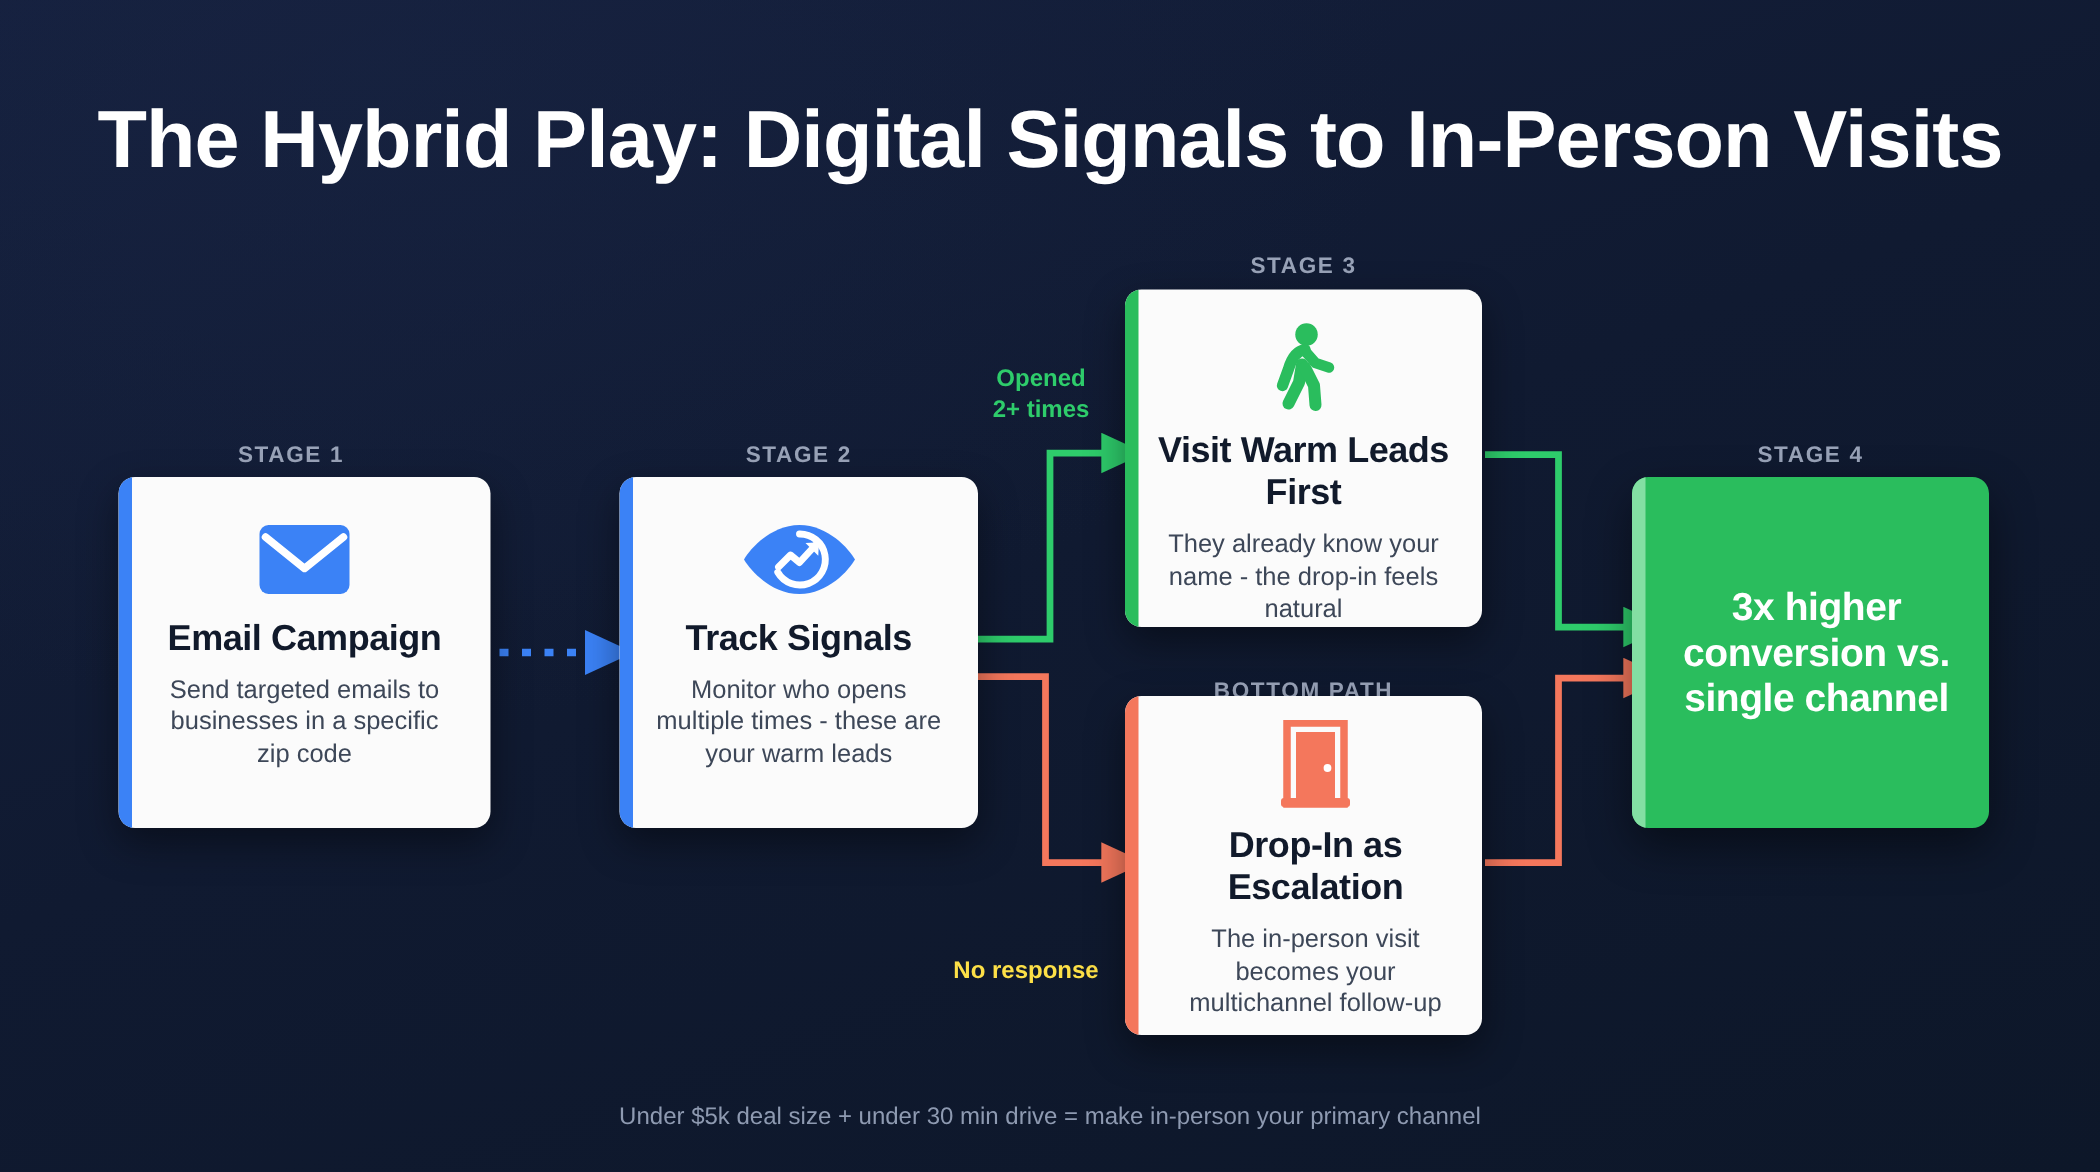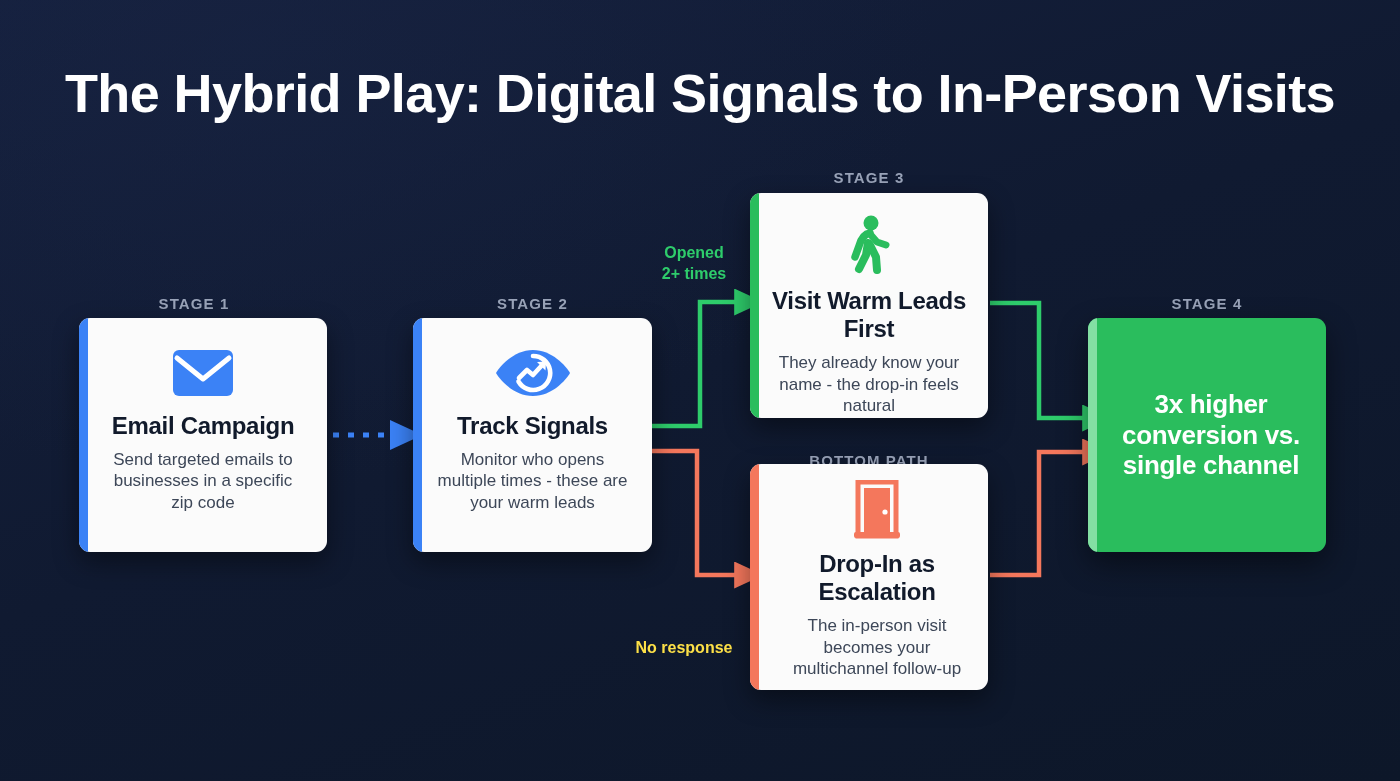--- a/index.html
+++ b/index.html
@@ -256,14 +256,15 @@
 
   <div class="stage-label" style="left:1088px; top:295px; width:238px;">STAGE 4</div>
 
   <div class="card solid" style="left:1088px; top:318px; width:238px; height:234px;">
     <div class="accent"></div>
     <div class="body">
       <div class="c-title">3x higher conversion vs. single channel</div>
     </div>
   </div>
 
+  <div class="footer">Under $5k deal size + under 30 min drive = make in-person your primary channel</div>
 
 </div>
 
 </body></html>

